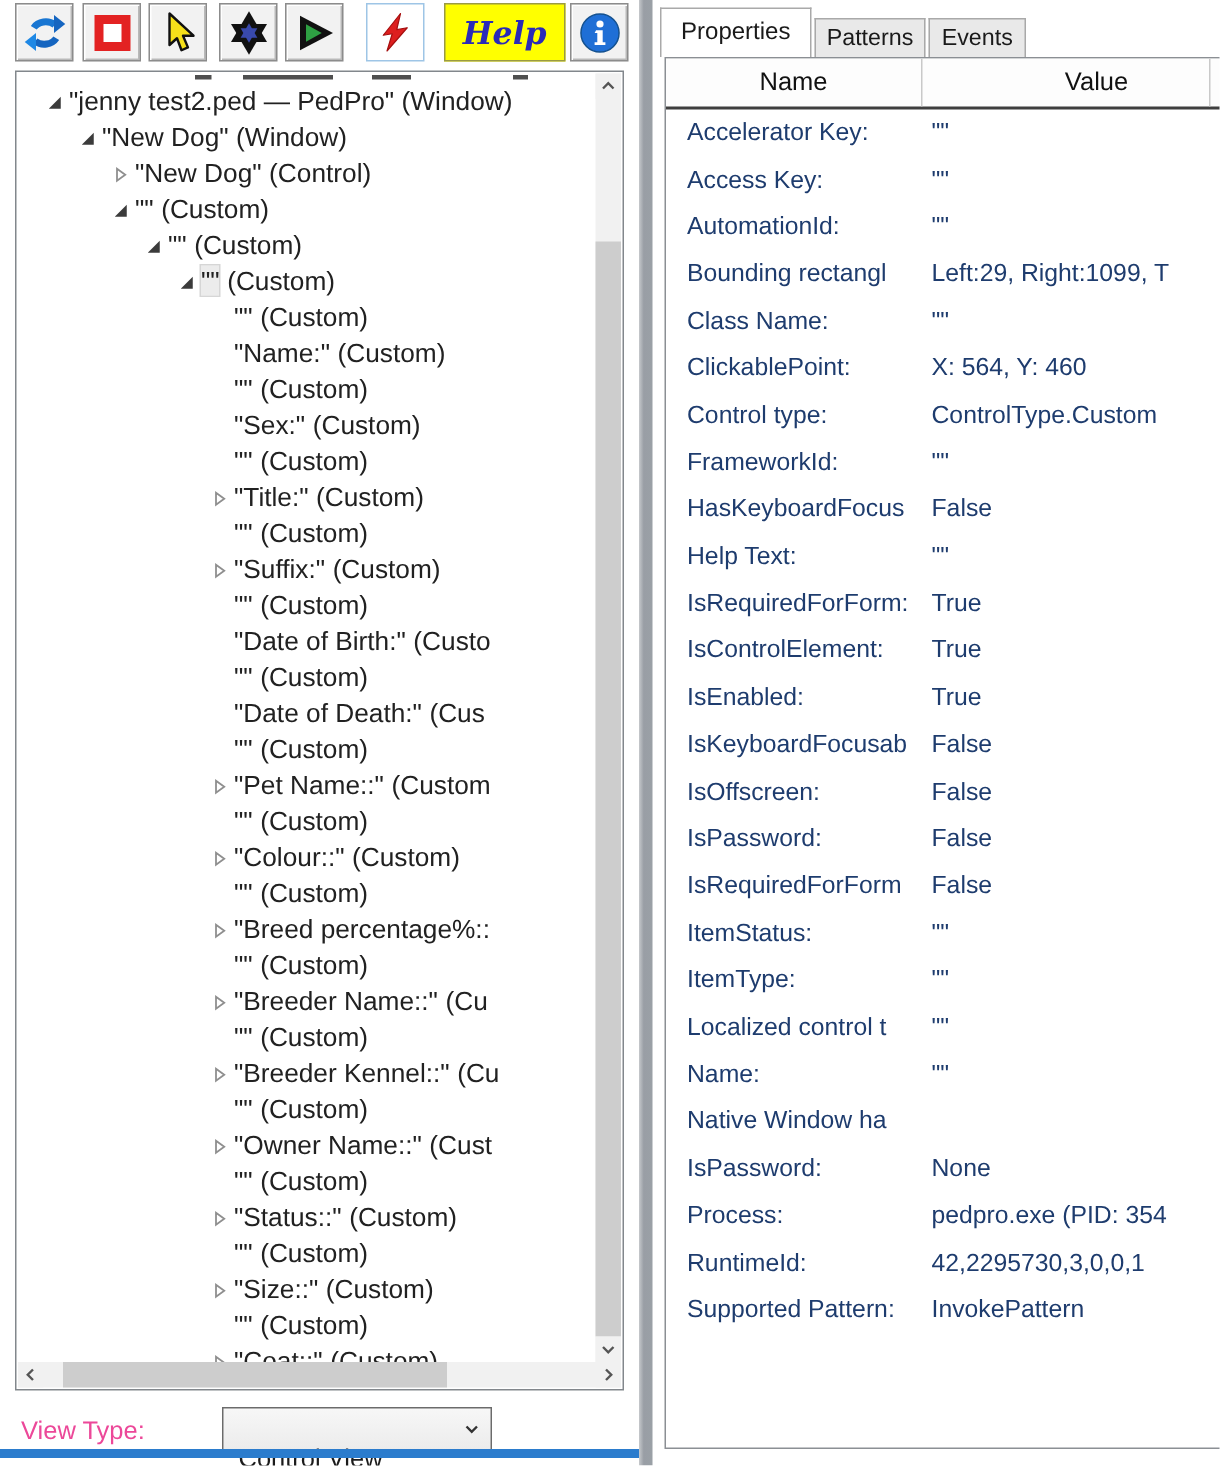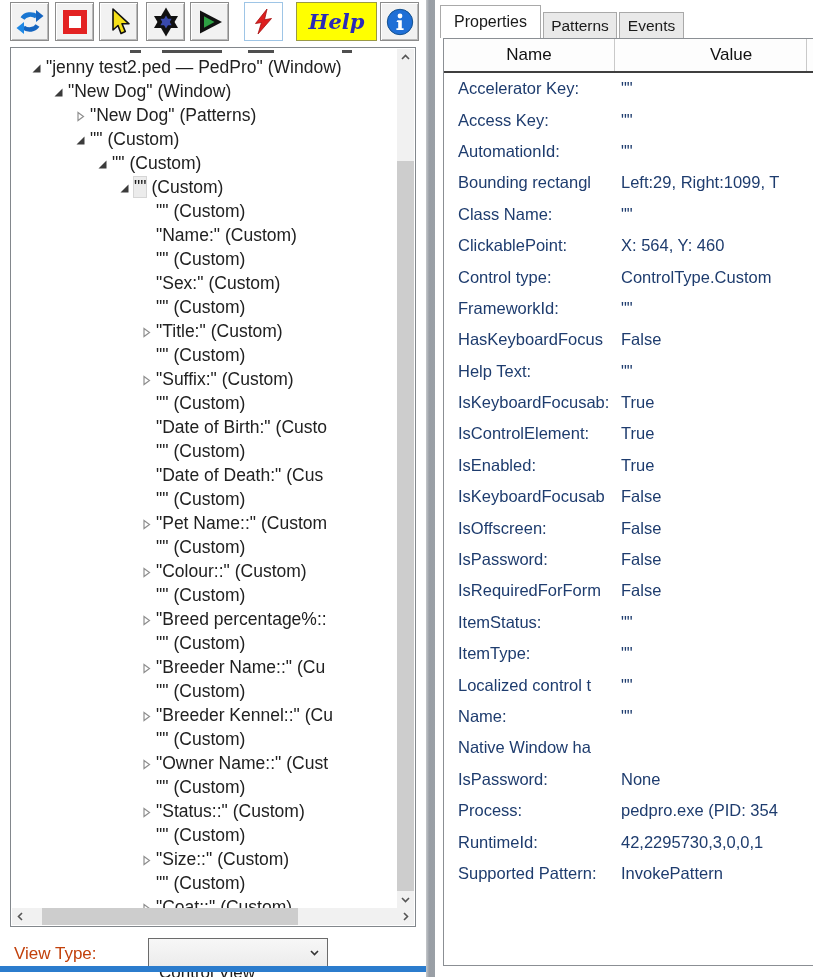--- a/index.html
+++ b/index.html
@@ -42,21 +42,21 @@
   .tname{white-space:pre;}
   .tname.sel{background:#ececec;outline:1px solid #d6d6d6;}
   .ttype{margin-left:5px;white-space:pre;}
   
   .vscroll{position:absolute;top:1px;right:1px;width:17px;bottom:18px;background:#f1f1f1;}
   .hscroll{position:absolute;left:1px;right:1px;bottom:1px;height:17px;background:#f1f1f1;}
   .sbtn{position:absolute;width:17px;height:17px;display:flex;align-items:center;justify-content:center;background:#f1f1f1;cursor:pointer;}
   .vthumb{position:absolute;left:0;width:17px;background:#cdcdcd;cursor:pointer;}
   .hthumb{position:absolute;top:0;height:17px;background:#cdcdcd;cursor:pointer;}
   
-  .viewtype-label{position:absolute;left:14px;top:944px;font-size:17px;color:#c2410c;}
+  .viewtype-label{position:absolute;left:14px;top:944px;font-size:17px;color:#ec4899;}
   .viewtype-dd{
     position:absolute;left:148px;top:938px;width:180px;height:29px;box-sizing:border-box;
     background:linear-gradient(#f7f7f7,#ececec);border:1px solid #6b6b6b;
     font-size:17px;color:#1b1b1b;display:flex;align-items:center;cursor:pointer;
   }
   .viewtype-dd .ddtext{padding-left:10px;flex:1;margin-top:40px;}
   .viewtype-dd .ddarrow{width:26px;display:flex;justify-content:center;}
   .blueline{position:absolute;left:0;top:966px;width:427px;height:6px;background:#2b7ccd;}
   
   .splitter{
@@ -169,21 +169,21 @@
     </div>
     <div id="tree-rows">
         <div class="trow" style="padding-left: 16px;"><span class="twisty"><svg width="11" height="11" viewBox="0 0 11 11">
               <polygon points="9.5,1.5 9.5,9.5 1.5,9.5" fill="#3b3b3b"></polygon>
             </svg></span><span class="tname">"jenny test2.ped — PedPro"</span><span class="ttype">(Window)</span></div>
         <div class="trow" style="padding-left: 38px;"><span class="twisty"><svg width="11" height="11" viewBox="0 0 11 11">
               <polygon points="9.5,1.5 9.5,9.5 1.5,9.5" fill="#3b3b3b"></polygon>
             </svg></span><span class="tname">"New Dog"</span><span class="ttype">(Window)</span></div>
         <div class="trow" style="padding-left: 60px;"><span class="twisty"><svg width="11" height="11" viewBox="0 0 11 11">
               <polygon points="3,1.5 8.5,5.5 3,9.5" fill="#ffffff" stroke="#8f8f8f" stroke-width="1.2"></polygon>
-            </svg></span><span class="tname">"New Dog"</span><span class="ttype">(Patterns)</span></div>
+            </svg></span><span class="tname">"New Dog"</span><span class="ttype">(Control)</span></div>
         <div class="trow" style="padding-left: 60px;"><span class="twisty"><svg width="11" height="11" viewBox="0 0 11 11">
               <polygon points="9.5,1.5 9.5,9.5 1.5,9.5" fill="#3b3b3b"></polygon>
             </svg></span><span class="tname">""</span><span class="ttype">(Custom)</span></div>
         <div class="trow" style="padding-left: 82px;"><span class="twisty"><svg width="11" height="11" viewBox="0 0 11 11">
               <polygon points="9.5,1.5 9.5,9.5 1.5,9.5" fill="#3b3b3b"></polygon>
             </svg></span><span class="tname">""</span><span class="ttype">(Custom)</span></div>
         <div class="trow" style="padding-left: 104px;"><span class="twisty"><svg width="11" height="11" viewBox="0 0 11 11">
               <polygon points="9.5,1.5 9.5,9.5 1.5,9.5" fill="#3b3b3b"></polygon>
             </svg></span><span class="tname sel">""</span><span class="ttype">(Custom)</span></div>
         <div class="trow" style="padding-left: 126px;"><span class="twisty"></span><span class="tname">""</span><span class="ttype">(Custom)</span></div>
@@ -335,21 +335,21 @@
       </div>
       <div class="prow">
         <span class="pname">HasKeyboardFocus</span>
         <span class="pval">False</span>
       </div>
       <div class="prow">
         <span class="pname">Help Text:</span>
         <span class="pval">""</span>
       </div>
       <div class="prow">
-        <span class="pname">IsKeyboardFocusab:</span>
+        <span class="pname">IsRequiredForForm:</span>
         <span class="pval">True</span>
       </div>
       <div class="prow">
         <span class="pname">IsControlElement:</span>
         <span class="pval">True</span>
       </div>
       <div class="prow">
         <span class="pname">IsEnabled:</span>
         <span class="pval">True</span>
       </div>

